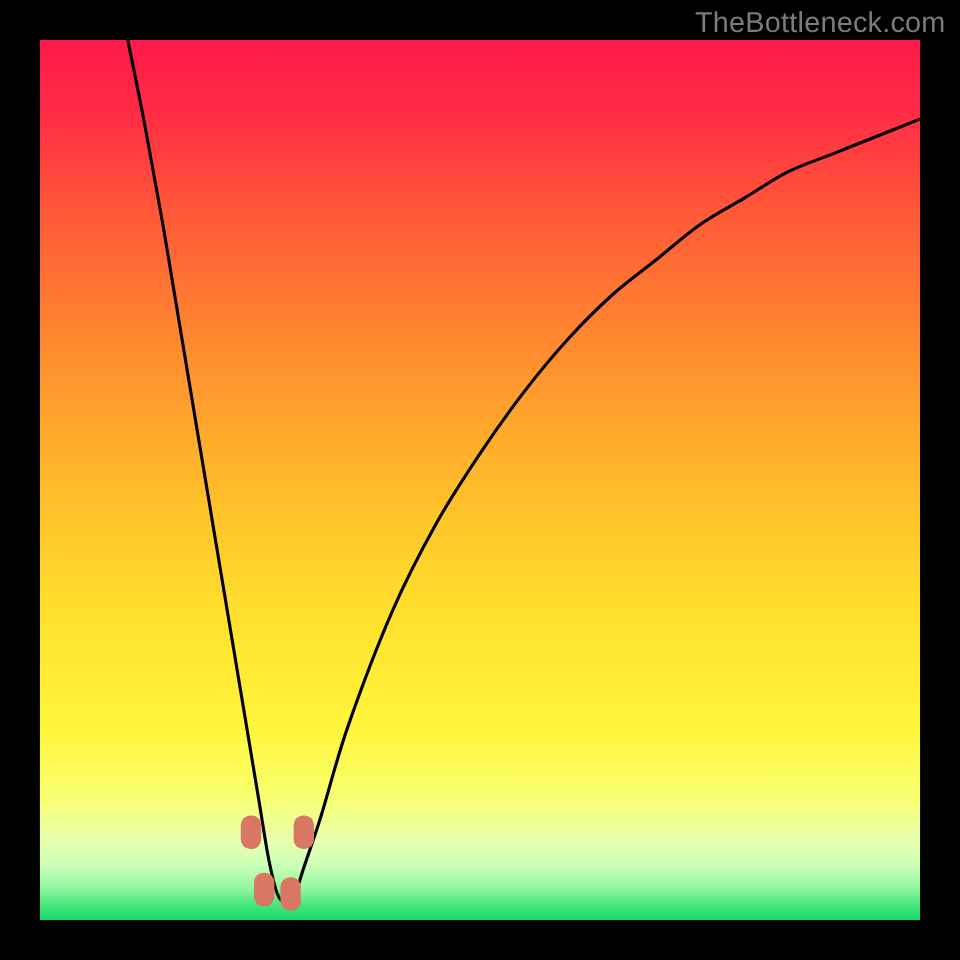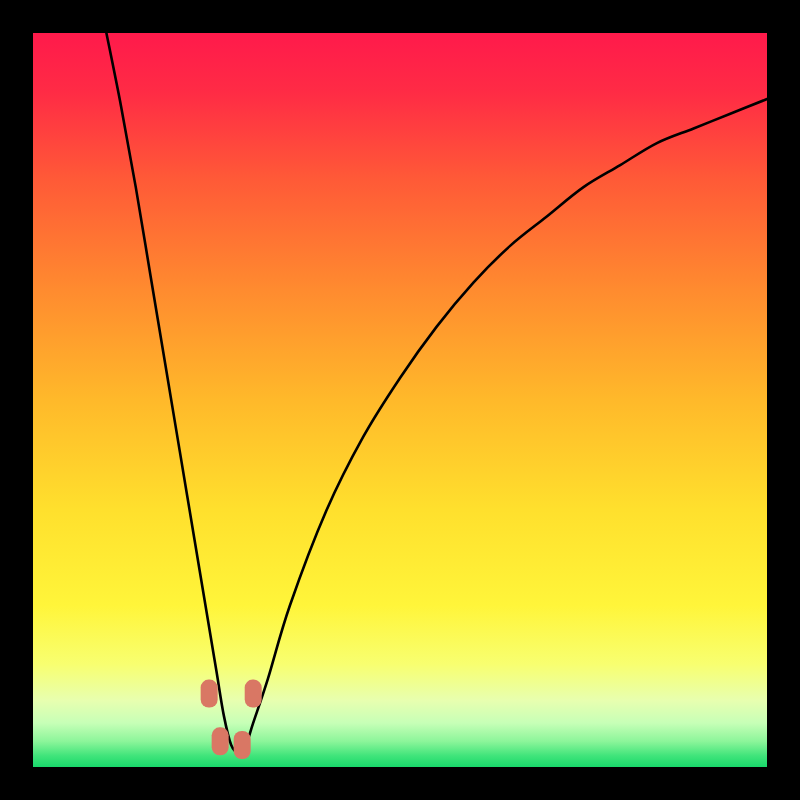--- a/index.html
+++ b/index.html
@@ -84,13 +84,14 @@
       <path id="curvePath" fill="none" stroke="#000" stroke-width="2.6" stroke-linecap="round" stroke-linejoin="round" d="M 73.40 0.00 C 75.85 12.23, 83.19 47.71, 88.08 73.40 C 92.97 99.09, 97.87 126.00, 102.76 154.14 C 107.65 182.28, 112.55 212.86, 117.44 242.22 C 122.33 271.58, 127.23 300.94, 132.12 330.30 C 137.01 359.66, 141.91 389.02, 146.80 418.38 C 151.69 447.74, 156.59 477.10, 161.48 506.46 C 166.37 535.82, 172.49 572.52, 176.16 594.54 C 179.83 616.56, 181.05 623.90, 183.50 638.58 C 185.95 653.26, 188.39 670.39, 190.84 682.62 C 193.29 694.85, 195.73 705.86, 198.18 711.98 C 200.63 718.10, 203.07 719.32, 205.52 719.32 C 207.97 719.32, 210.41 716.87, 212.86 711.98 C 215.31 707.09, 216.53 700.97, 220.20 689.96 C 223.87 678.95, 228.76 665.49, 234.88 645.92 C 241.00 626.35, 247.11 600.66, 256.90 572.52 C 266.69 544.38, 281.37 505.24, 293.60 477.10 C 305.83 448.96, 318.07 425.72, 330.30 403.70 C 342.53 381.68, 354.77 363.33, 367.00 344.98 C 379.23 326.63, 391.47 309.50, 403.70 293.60 C 415.93 277.70, 428.17 263.02, 440.40 249.56 C 452.63 236.10, 464.87 223.87, 477.10 212.86 C 489.33 201.85, 501.57 193.29, 513.80 183.50 C 526.03 173.71, 538.27 162.70, 550.50 154.14 C 562.73 145.58, 574.97 139.46, 587.20 132.12 C 599.43 124.78, 611.67 116.22, 623.90 110.10 C 636.13 103.98, 648.37 100.31, 660.60 95.42 C 672.83 90.53, 685.07 85.63, 697.30 80.74 C 709.53 75.85, 727.88 68.51, 734.00 66.06"></path>
       <g id="markerGroup">
           <rect x="167.66" y="646.60" width="17" height="28" rx="8" fill="#d97764"></rect>
           <rect x="178.67" y="694.31" width="17" height="28" rx="8" fill="#d97764"></rect>
           <rect x="200.69" y="697.98" width="17" height="28" rx="8" fill="#d97764"></rect>
           <rect x="211.70" y="646.60" width="17" height="28" rx="8" fill="#d97764"></rect>
         </g>
     </svg>
   </div>
 
+  <div class="watermark">TheBottleneck.com</div>
 </div>
 
 </body></html>

